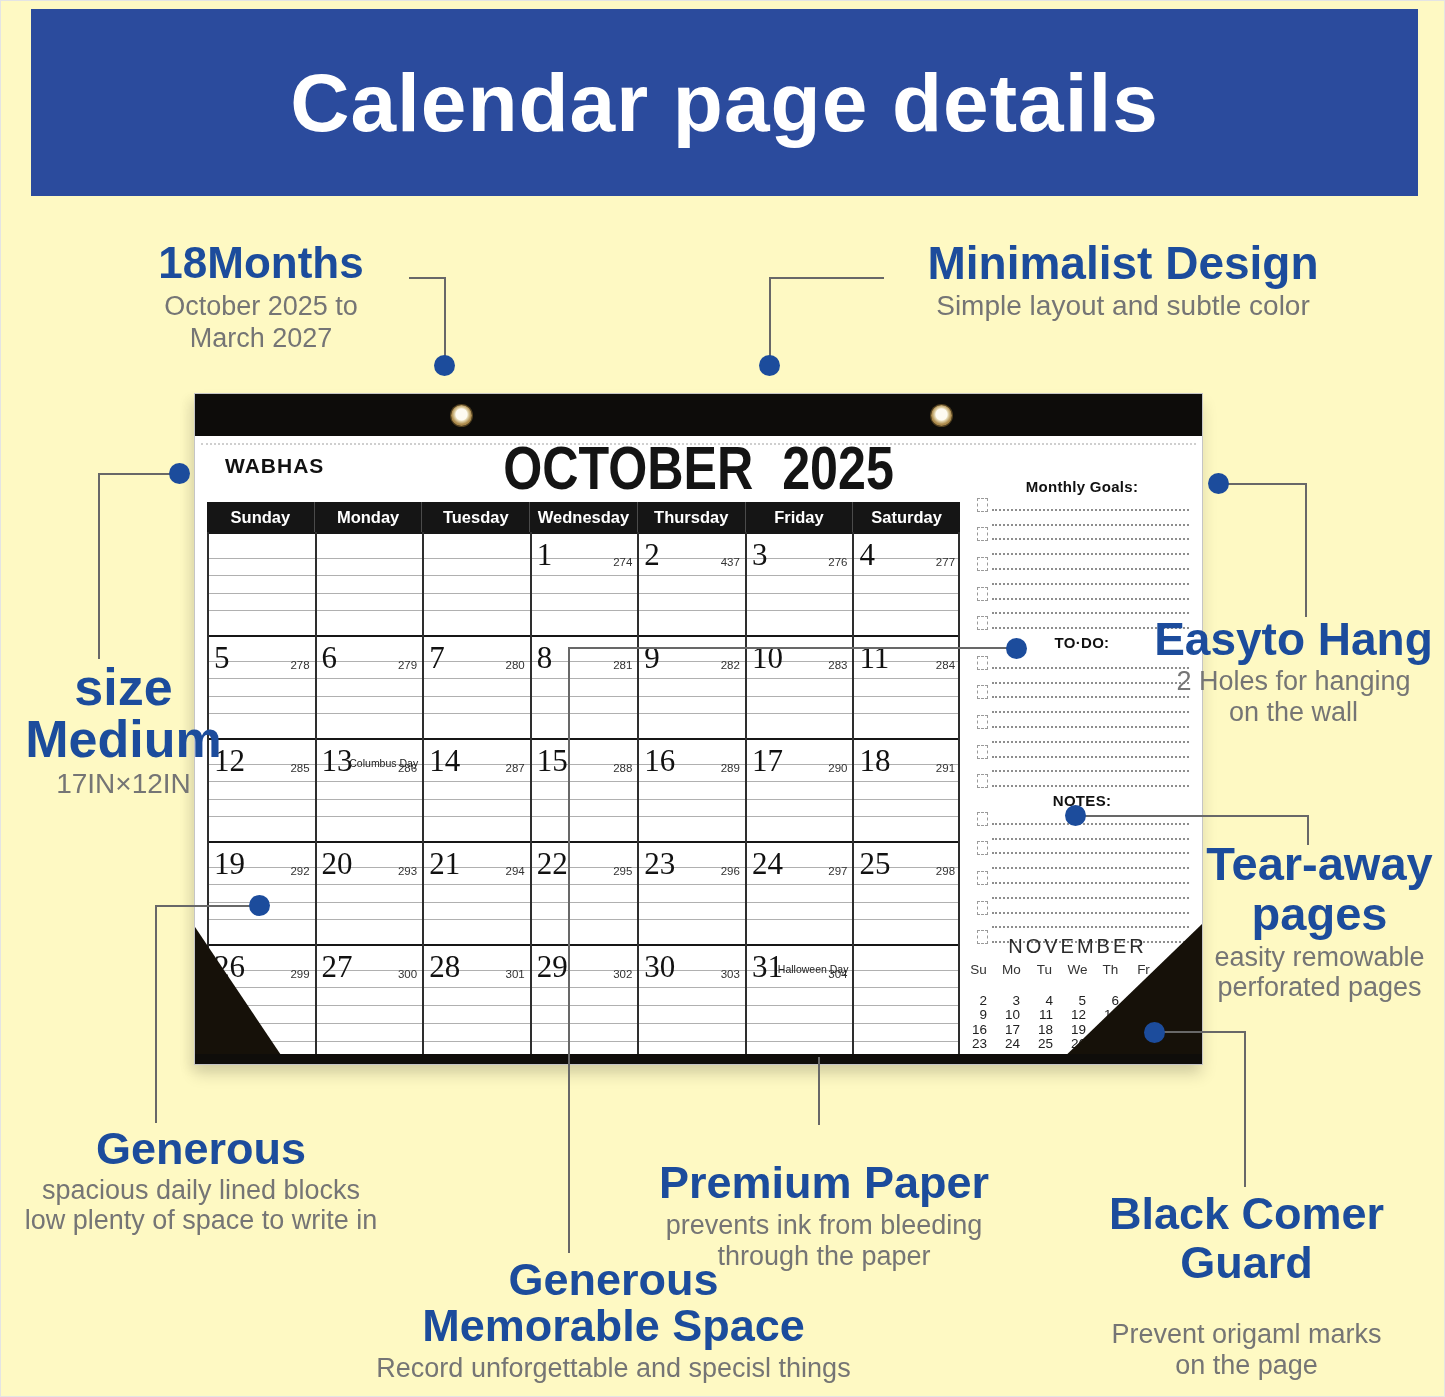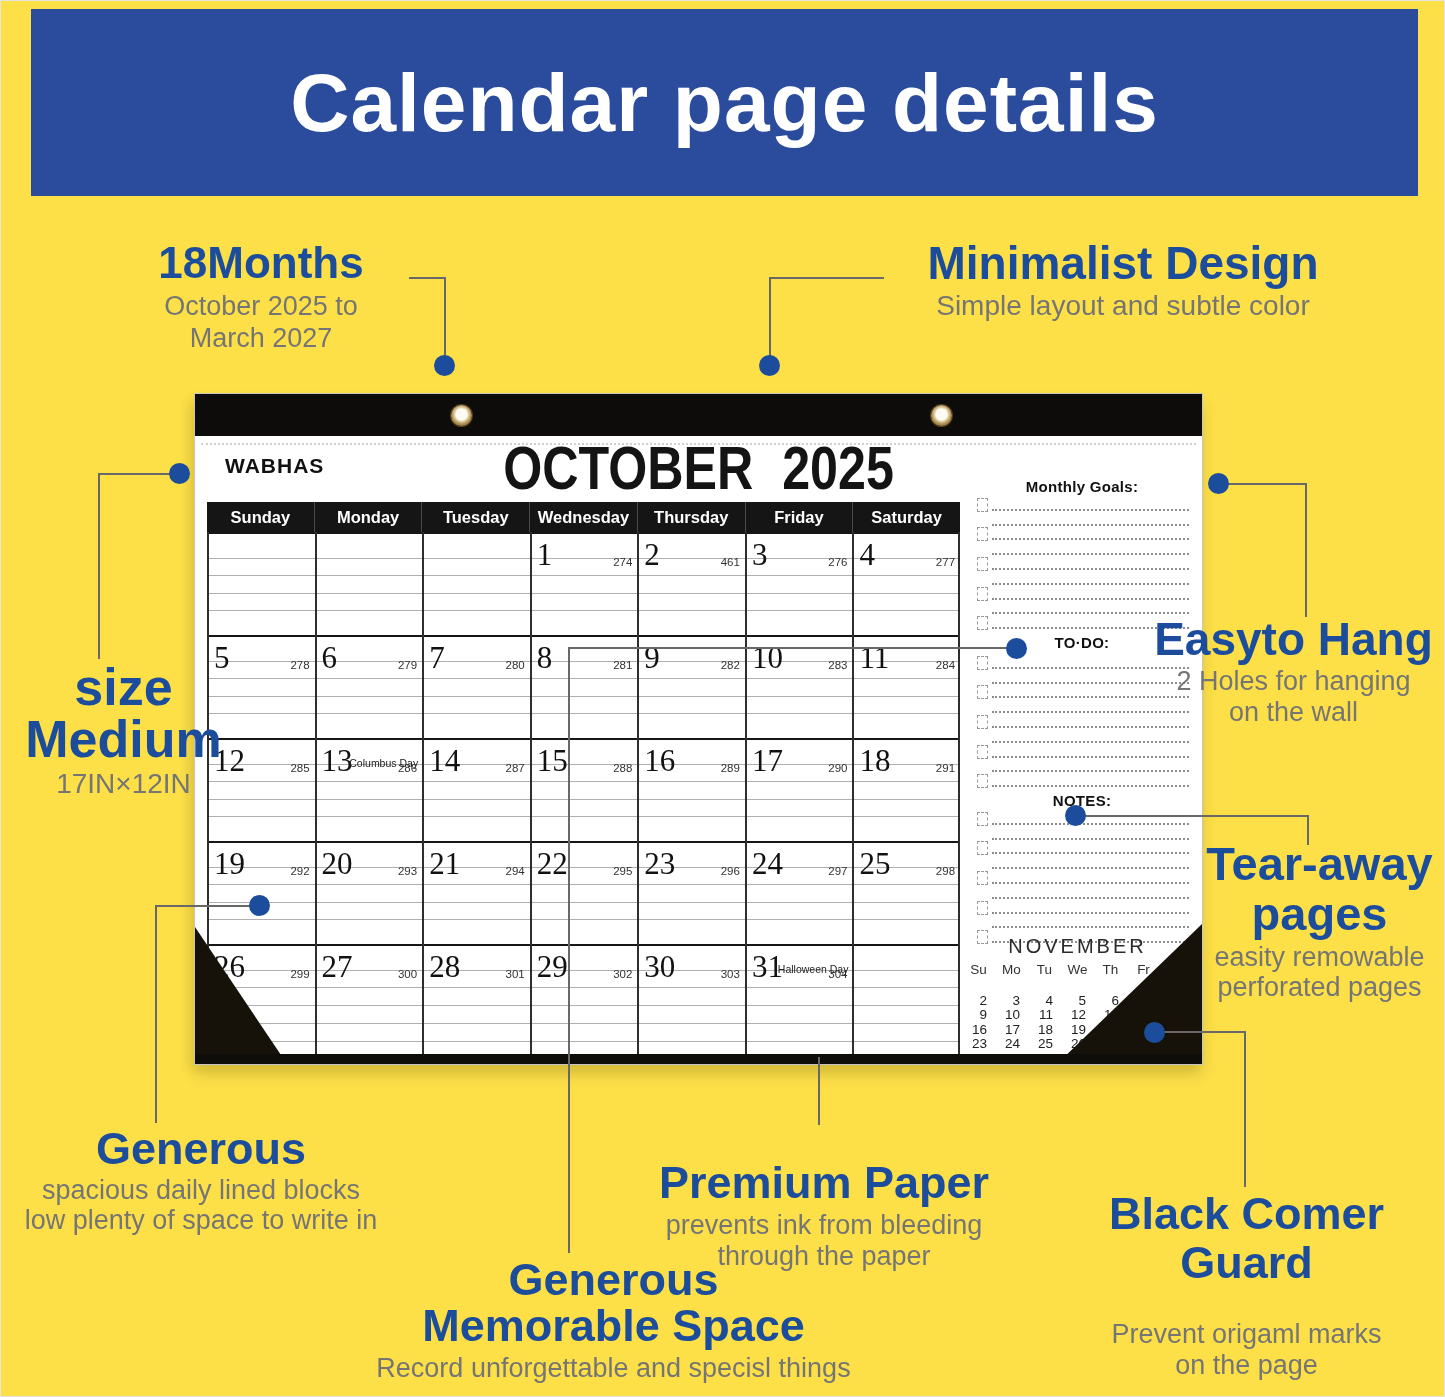--- a/index.html
+++ b/index.html
@@ -1,16 +1,16 @@
 <!DOCTYPE html>
 <html style="--banner_bg: #2b4b9d; --accent: #1c4c9c; --subtle: #757575;"><head>
 <meta charset="utf-8">
 <style>
   html,body{margin:0;padding:0;background:#fff;}
-  .page{position:relative;width:1445px;height:1397px;background:#fde047;overflow:hidden;
+  .page{position:relative;width:1445px;height:1397px;background:#fef9c3;overflow:hidden;
         font-family:"Liberation Sans",sans-serif;border:1px solid #e4e4e4;box-sizing:border-box;}
 
   
   .banner{position:absolute;left:30px;top:8px;width:1387px;height:187px;background:var(--banner_bg);}
   .banner-text{width:100%;height:100%;display:flex;align-items:center;justify-content:center;
                color:#fff;font-size:82px;font-weight:bold;letter-spacing:1px;}
 
   
   .ann{position:absolute;text-align:center;z-index:70;}
   .ann .t{color:var(--accent);font-weight:bold;font-size:45px;line-height:48px;}
@@ -204,21 +204,21 @@
             <div class="lightline" style="top: 76px;"></div>
             <div class="cell"></div>
             <div class="cell"></div>
             <div class="cell"></div>
             <div class="cell">
               <div class="datenum">1</div>
               <div class="doy">274</div>
             </div>
             <div class="cell">
               <div class="datenum">2</div>
-              <div class="doy">461</div>
+              <div class="doy">437</div>
             </div>
             <div class="cell">
               <div class="datenum">3</div>
               <div class="doy">276</div>
             </div>
             <div class="cell">
               <div class="datenum">4</div>
               <div class="doy">277</div>
             </div>
           </div>

